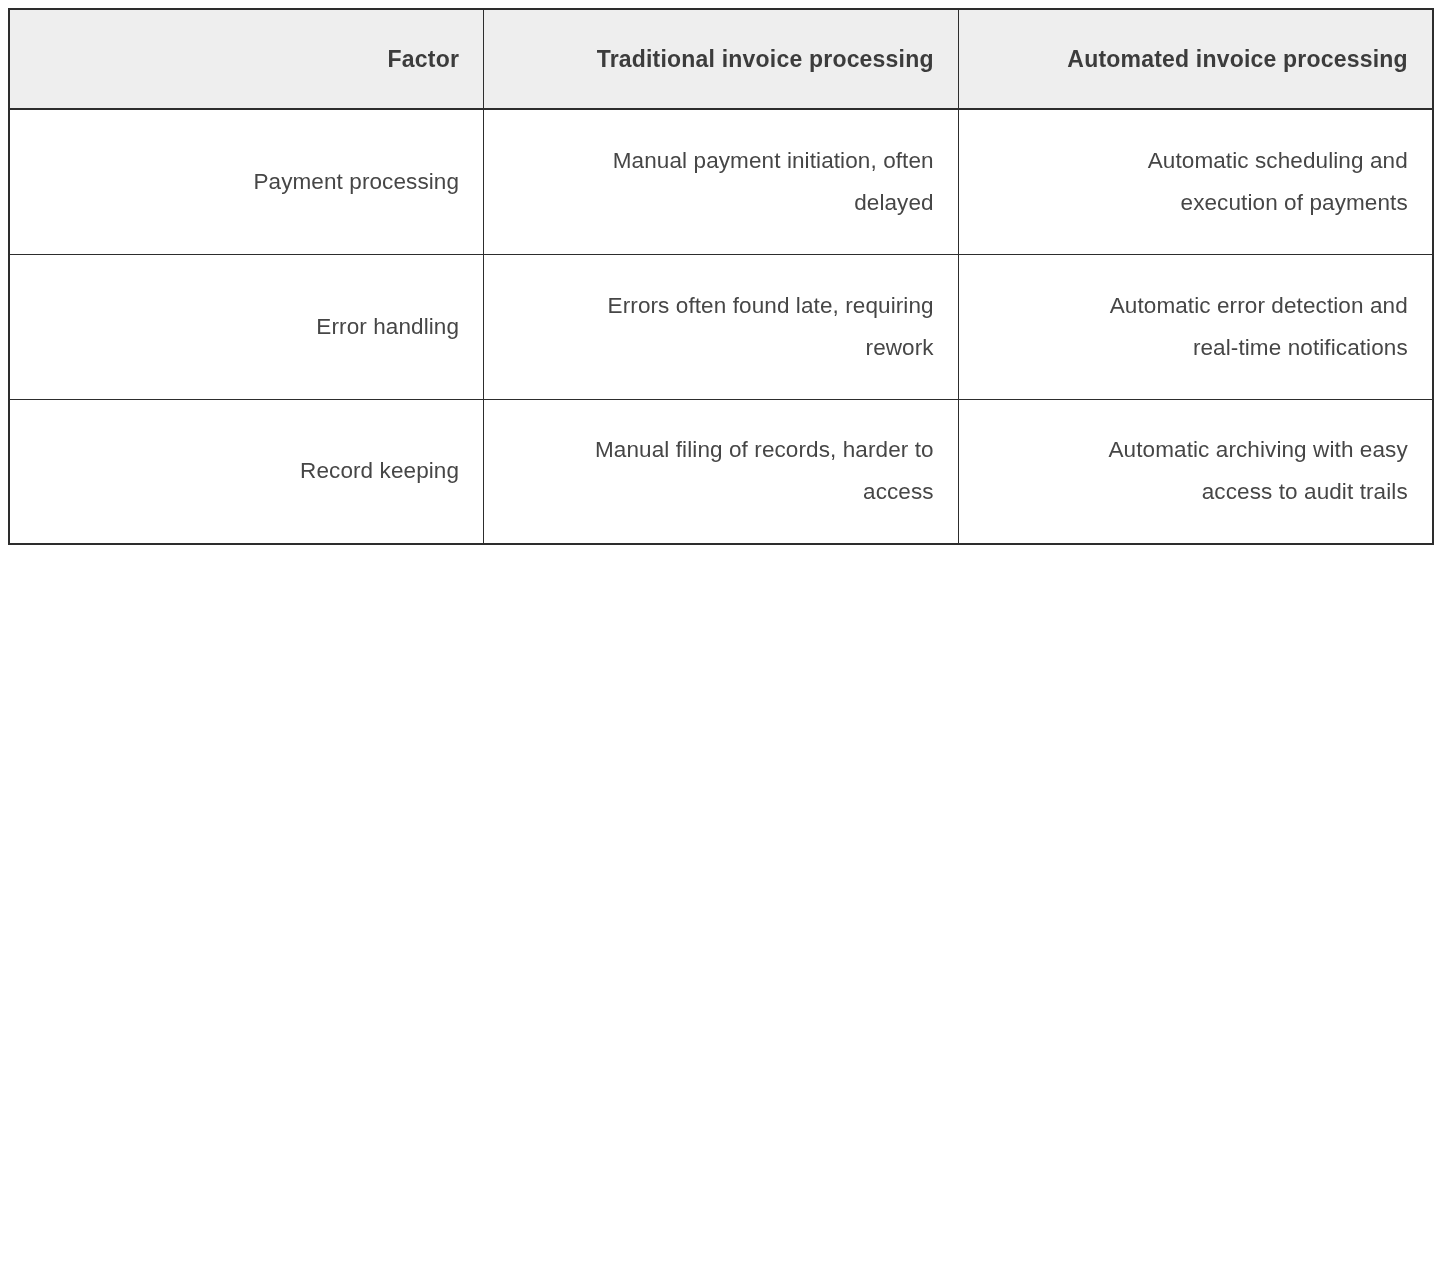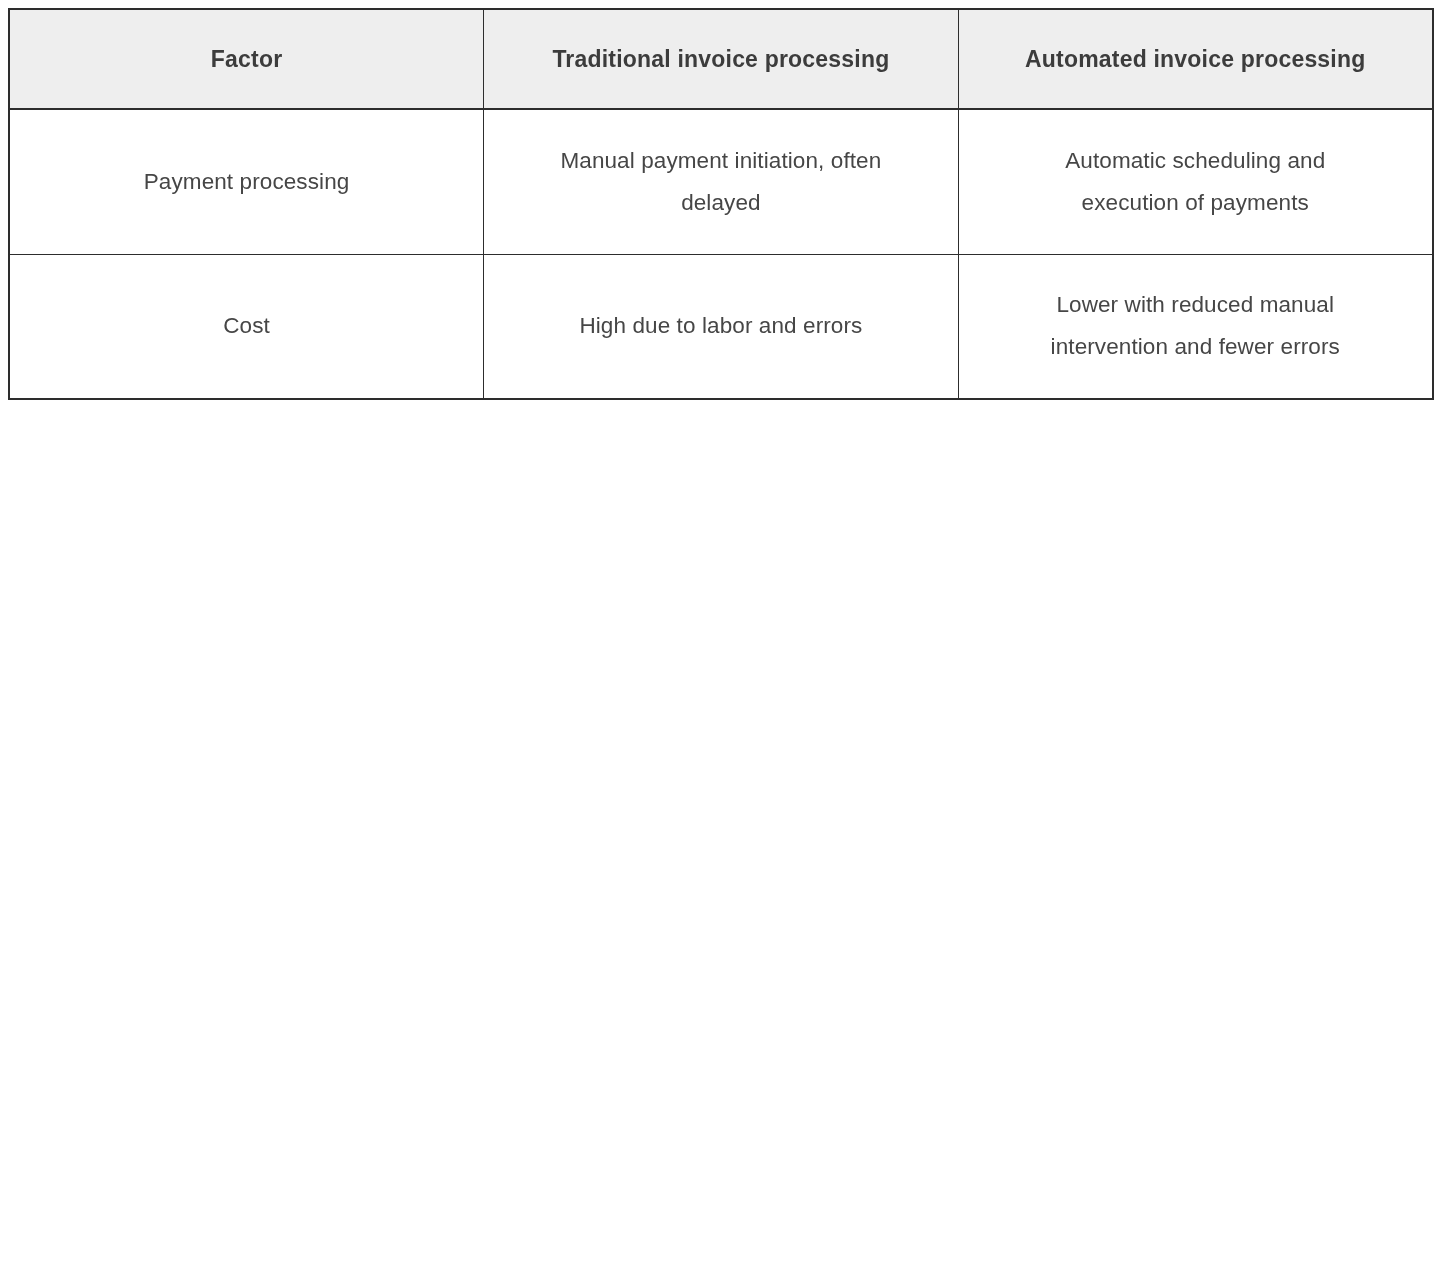--- a/index.html
+++ b/index.html
@@ -18,21 +18,21 @@
   table.compare {
     border-collapse: collapse;
     table-layout: fixed;
     width: 1424px;
     border: 2.5px solid #2d2d2d;
   }
   table.compare col { width: 474.6px; }
   th, td {
     border: 1.5px solid #2d2d2d;
     padding: 0 24px;
-    text-align: center;
+    text-align: right;
     vertical-align: middle;
     box-sizing: border-box;
     overflow: hidden;
   }
   thead th {
     background: #eeeeee;
     height: 100px;
     font-size: 23px;
     font-weight: 700;
     color: #3c3c3c;
@@ -68,20 +68,28 @@
     </thead>
     <tbody>
       <tr>
         <td>Payment processing</td>
         <td>Manual payment initiation, often
 delayed</td>
         <td>Automatic scheduling and
 execution of payments</td>
       </tr>
       <tr>
-        <td>Cost</td>
-        <td>High due to labor and errors</td>
-        <td>Lower with reduced manual
-intervention and fewer errors</td>
+        <td>Error handling</td>
+        <td>Errors often found late, requiring
+rework</td>
+        <td>Automatic error detection and
+real-time notifications</td>
+      </tr>
+      <tr>
+        <td>Record keeping</td>
+        <td>Manual filing of records, harder to
+access</td>
+        <td>Automatic archiving with easy
+access to audit trails</td>
       </tr>
     </tbody>
   </table>
 </div>
 
 </body></html>

